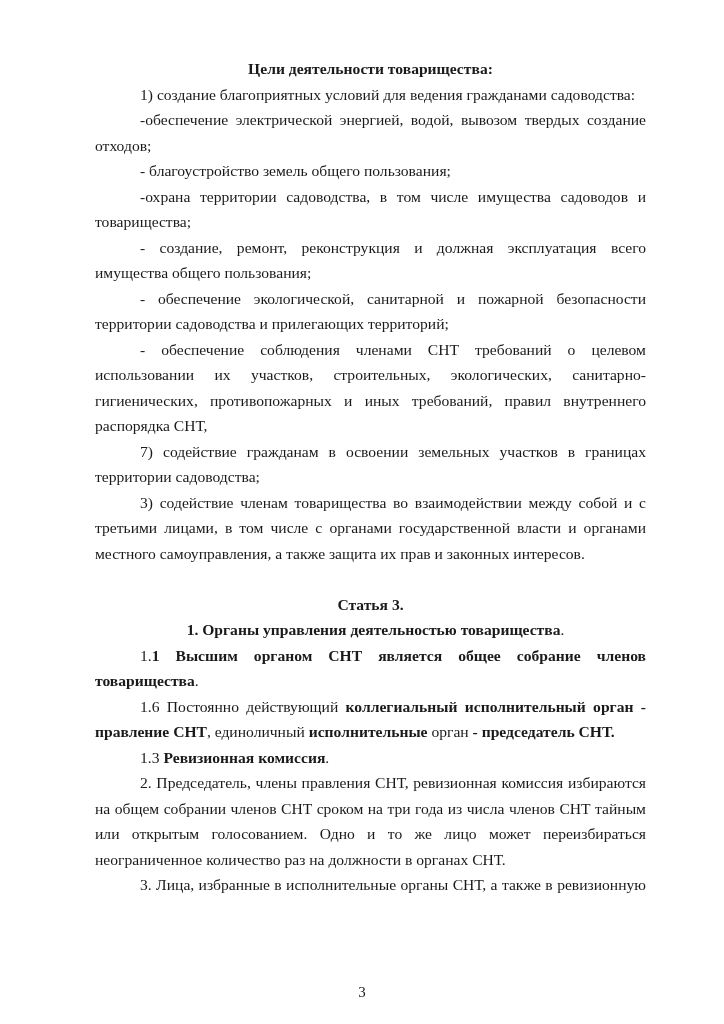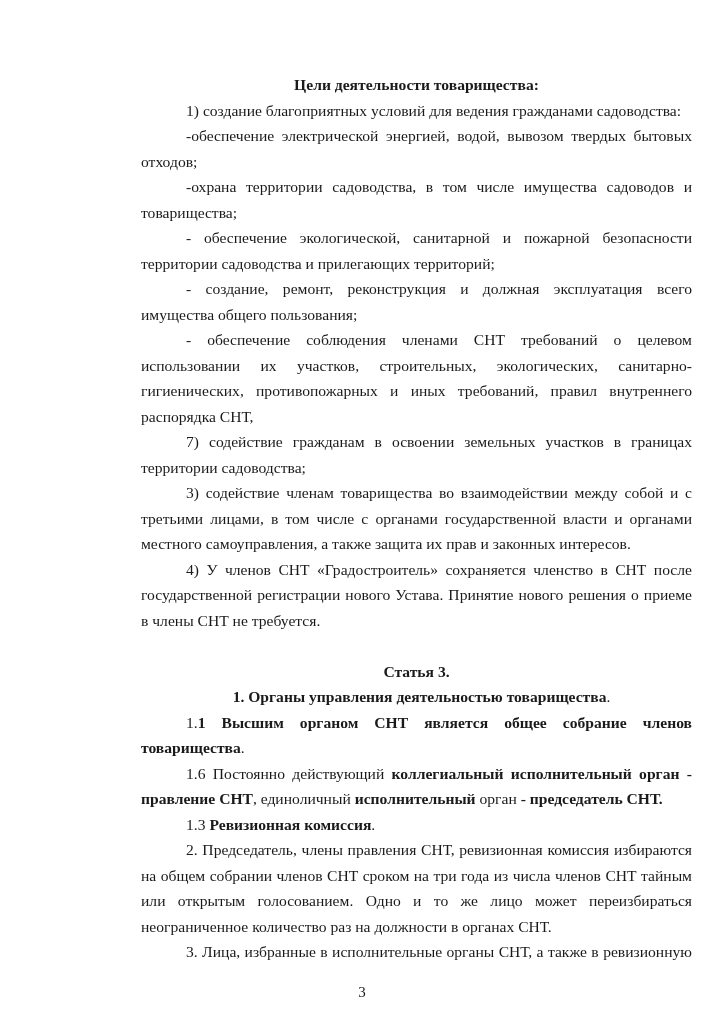--- a/index.html
+++ b/index.html
@@ -5,21 +5,21 @@
   html, body { margin: 0; padding: 0; background: #ffffff; }
   body { width: 724px; height: 1024px; position: relative; overflow: hidden; }
   .page {
     position: absolute; left: 0; top: 0; width: 724px; height: 1024px;
     background: #ffffff;
     font-family: "Liberation Serif", "DejaVu Serif", serif;
     color: #1a1a1a;
     font-size: 15.6px;
   }
   .content {
-    position: absolute; left: 95px; top: 72px; width: 551px; margin-left: 46px;
+    position: absolute; left: 95px; top: 56px; width: 551px;
   }
   .p {
     margin: 0; line-height: 25.5px; text-align: justify;
     text-indent: 45px;
     hyphens: none;
   }
   .b { font-weight: bold; font-family: Liberation Serif, serif; }
   .blank { height: 25.5px; }
   .heading-1 { text-align: center; text-indent: 0; font-weight: bold; }
   .heading-sub { text-align: center; text-indent: 0; padding-left: 10px; }
@@ -31,37 +31,37 @@
 </style>
 </head>
 <body>
 
 <div class="page">
   <div class="content">
 
     <p class="p heading-1">Цели деятельности товарищества:</p>
 
     <p class="p">1) создание благоприятных условий для ведения гражданами садоводства:</p>
-    <p class="p">-обеспечение электрической энергией, водой, вывозом твердых бытовых отходов;</p>
+    <p class="p">-обеспечение электрической энергией, водой, вывозом твердых создание отходов;</p>
+    <p class="p">- благоустройство земель общего пользования;</p>
     <p class="p">-охрана территории садоводства, в том числе имущества садоводов и товарищества;</p>
+    <p class="p">- создание, ремонт, реконструкция и должная эксплуатация всего имущества общего пользования;</p>
     <p class="p">- обеспечение экологической, санитарной и пожарной безопасности территории садоводства и прилегающих территорий;</p>
-    <p class="p">- создание, ремонт, реконструкция и должная эксплуатация всего имущества общего пользования;</p>
     <p class="p">- обеспечение соблюдения членами СНТ требований о целевом использовании их участков, строительных, экологических, санитарно-гигиенических, противопожарных и иных требований, правил внутреннего распорядка СНТ,</p>
     <p class="p">7) содействие гражданам в освоении земельных участков в границах территории садоводства;</p>
     <p class="p">3) содействие членам товарищества во взаимодействии между собой и с третьими лицами, в том числе с органами государственной власти и органами местного самоуправления, а также защита их прав и законных интересов.</p>
-    <p class="p">4) У членов СНТ «Градостроитель» сохраняется членство в СНТ после государственной регистрации нового Устава. Принятие нового решения о приеме в члены СНТ не требуется.</p>
 
     <div class="blank"></div>
 
     <p class="p heading-1">Статья 3.</p>
     <p class="p heading-sub"><span class="b">1. Органы управления деятельностью товарищества</span><span>.</span></p>
 
     <p class="p"><span>1.</span><span class="b">1 Высшим органом СНТ является общее собрание членов товарищества</span><span>.</span></p>
 
-    <p class="p"><span>1.6 Постоянно действующий </span><span class="b">коллегиальный исполнительный орган - правление СНТ</span><span>, единоличный </span><span class="b">исполнительный</span><span> орган </span><span class="b">- председатель СНТ.</span></p>
+    <p class="p"><span>1.6 Постоянно действующий </span><span class="b">коллегиальный исполнительный орган - правление СНТ</span><span>, единоличный </span><span class="b">исполнительные</span><span> орган </span><span class="b">- председатель СНТ.</span></p>
 
     <p class="p"><span>1.3 </span><span class="b">Ревизионная комиссия</span><span>.</span></p>
 
     <p class="p">2. Председатель, члены правления СНТ, ревизионная комиссия избираются на общем собрании членов СНТ сроком на три года из числа членов СНТ тайным или открытым голосованием. Одно и то же лицо может переизбираться неограниченное количество раз на должности в органах СНТ.</p>
     <p class="p just-last">3. Лица, избранные в исполнительные органы СНТ, а также в ревизионную</p>
 
   </div>
 
   <div class="footer-page">3</div>
 </div>

